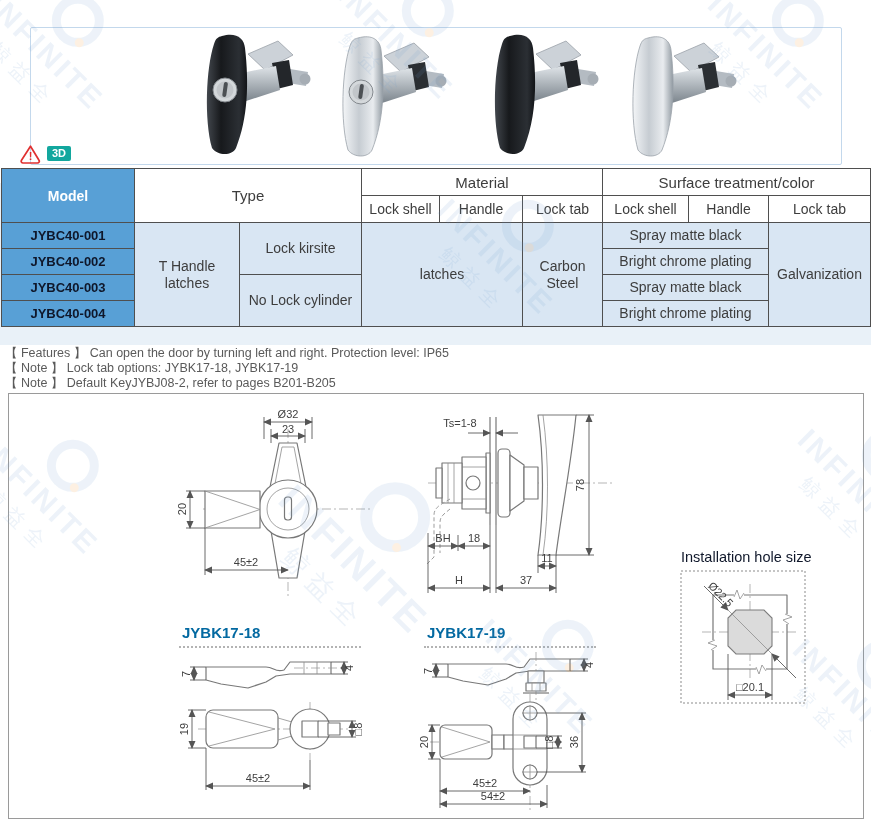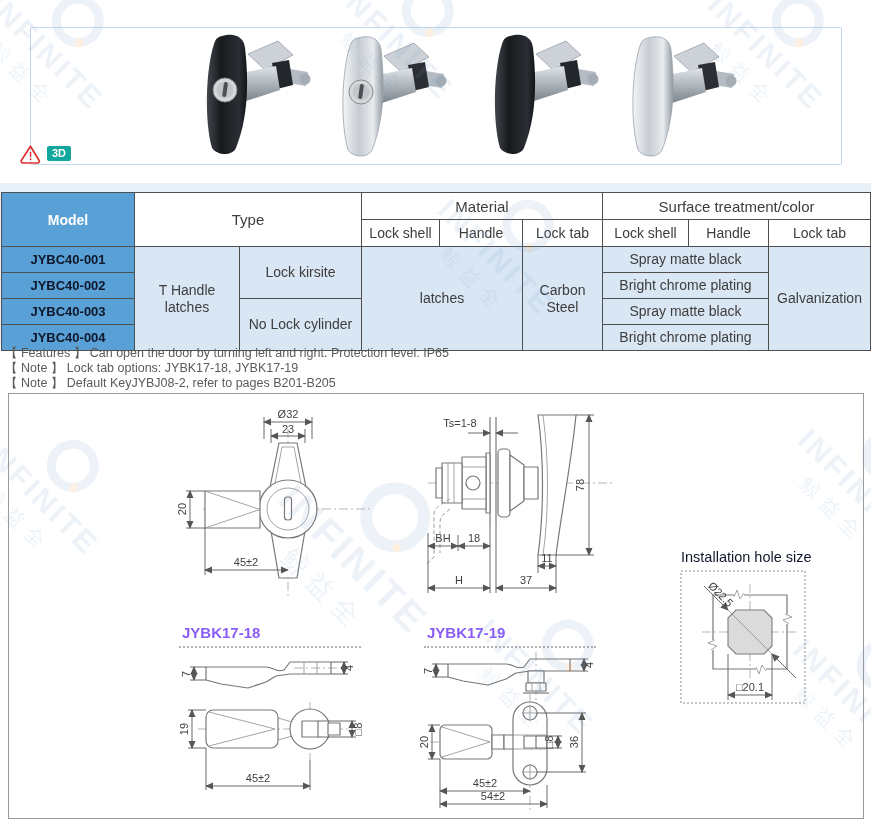--- a/index.html
+++ b/index.html
@@ -17,39 +17,39 @@
   
   .photo-panel{position:absolute;left:30px;top:27px;width:810px;height:136px;
                border:1px solid #c3d8ec;border-radius:2px;background:#fff;z-index:1;}
   .photo{position:absolute;z-index:2;}
   .badge-3d{position:absolute;left:47px;top:146px;width:24px;height:15px;background:#12a79e;
             color:#fff;font-size:11px;font-weight:bold;text-align:center;line-height:15px;
             border-radius:2px;z-index:2;}
   .warn{position:absolute;left:20px;top:144px;z-index:2;}
   
   .band{position:absolute;left:0;top:183px;width:871px;height:162px;background:#e9f1f8;z-index:1;}
-  table.spec{position:absolute;left:1px;top:192px;width:869px;border-collapse:collapse;
+  table.spec{position:absolute;left:1px;top:168px;width:869px;border-collapse:collapse;
              table-layout:fixed;z-index:2;}
   table.spec td{border:1px solid #4f4f4f;text-align:center;vertical-align:middle;padding:0 2px;}
   tr.hr1,tr.hr2{height:27px;} tr.dr{height:26px;}
   td.hm{background:#58a0d6;color:#fff;font-weight:bold;font-size:14px;border-bottom:4px solid #fff;}
   td.hw{background:#fff;font-size:15px;color:#3d3d3d;}
   td.sub{background:#fff;font-size:14px;color:#3d3d3d;}
   td.mcell{background:#58a0d6;color:#0f172a;font-weight:bold;font-size:13px;
            border-top:4px solid #fff;}
   td.mlast{border-bottom:4px solid #fff;}
   td.dcell{background:#d9e6f3;font-size:14px;color:#3d3d3d;line-height:17px;}
   
   .notes{position:absolute;left:5px;top:346px;font-size:12.5px;color:#5a5a5a;
          line-height:14.8px;z-index:2;}
   
   .dwg-panel{position:absolute;left:8px;top:393px;width:854px;height:424px;
              border:1px solid #9a9a9a;background:#fff;z-index:1;}
   .dwg{position:absolute;z-index:2;}
-  .dwg-title{position:absolute;color:#8b5cf6;font-weight:bold;font-size:15px;z-index:2;}
+  .dwg-title{position:absolute;color:#0369a1;font-weight:bold;font-size:15px;z-index:2;}
   .dotline{position:absolute;height:0;border-top:2px dotted #b3b3b3;z-index:2;}
   .inst-label{position:absolute;font-size:14.5px;color:#0f172a;z-index:2;}
   
   .ol{fill:none;stroke:#787878;stroke-width:1.2;stroke-linejoin:round;}
   .olf{fill:#fff;stroke:#787878;stroke-width:1.2;stroke-linejoin:round;}
   .thin{fill:none;stroke:#8d8d8d;stroke-width:.8;}
   .cl{fill:none;stroke:#979797;stroke-width:.7;stroke-dasharray:9 3 2 3;}
   .dl{fill:none;stroke:#5a5a5a;stroke-width:.9;}
   .dsh{fill:none;stroke:#9d9d9d;stroke-width:1;stroke-dasharray:4 2.5;}
   text.dim{font-family:"Liberation Sans","DejaVu Sans",sans-serif;font-size:11px;fill:#3f3f3f;}

